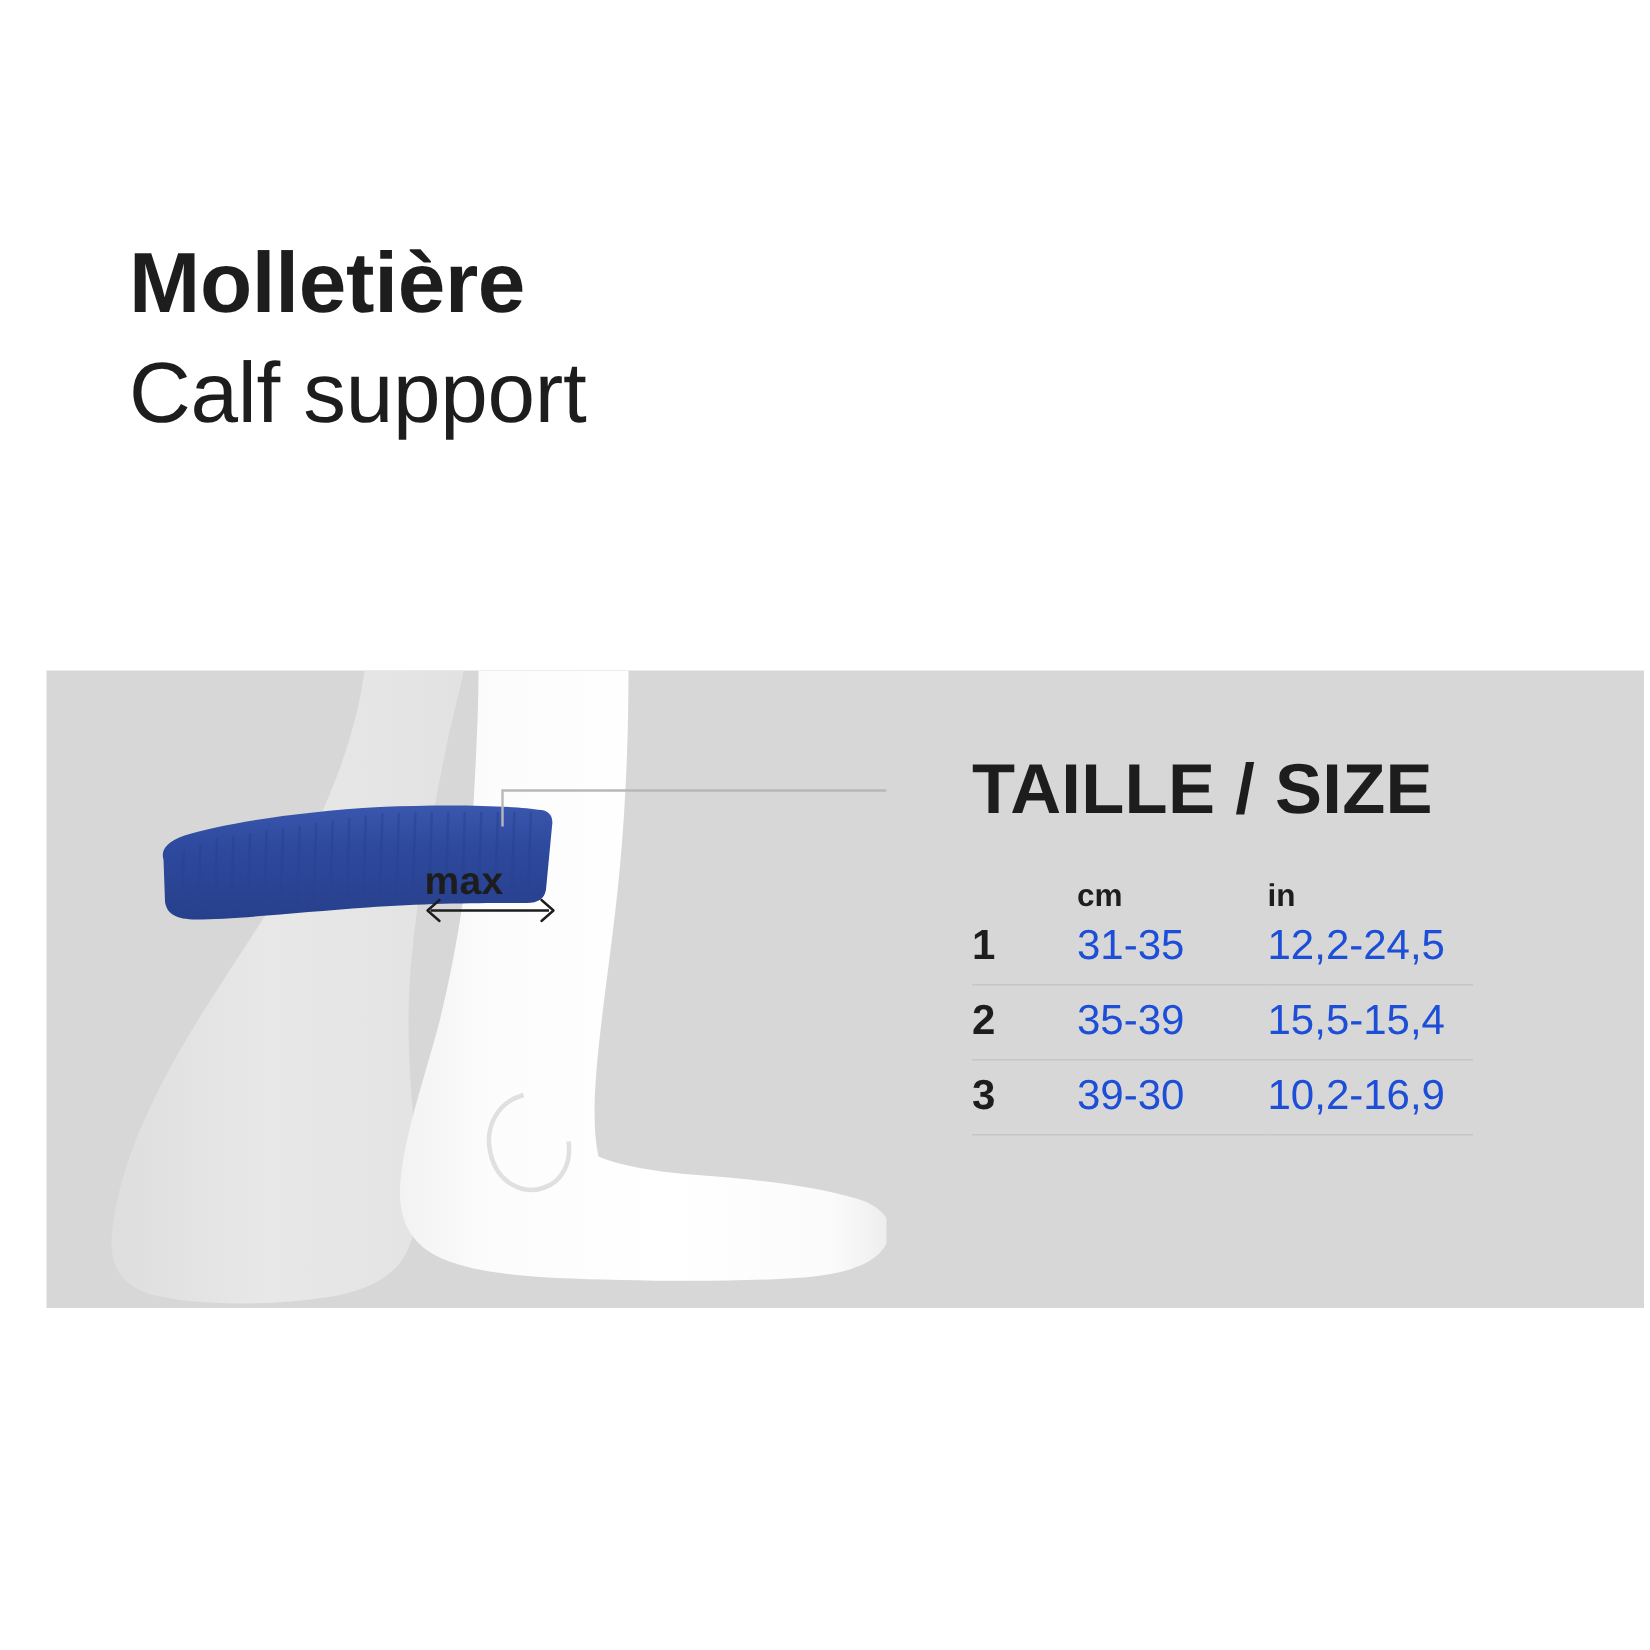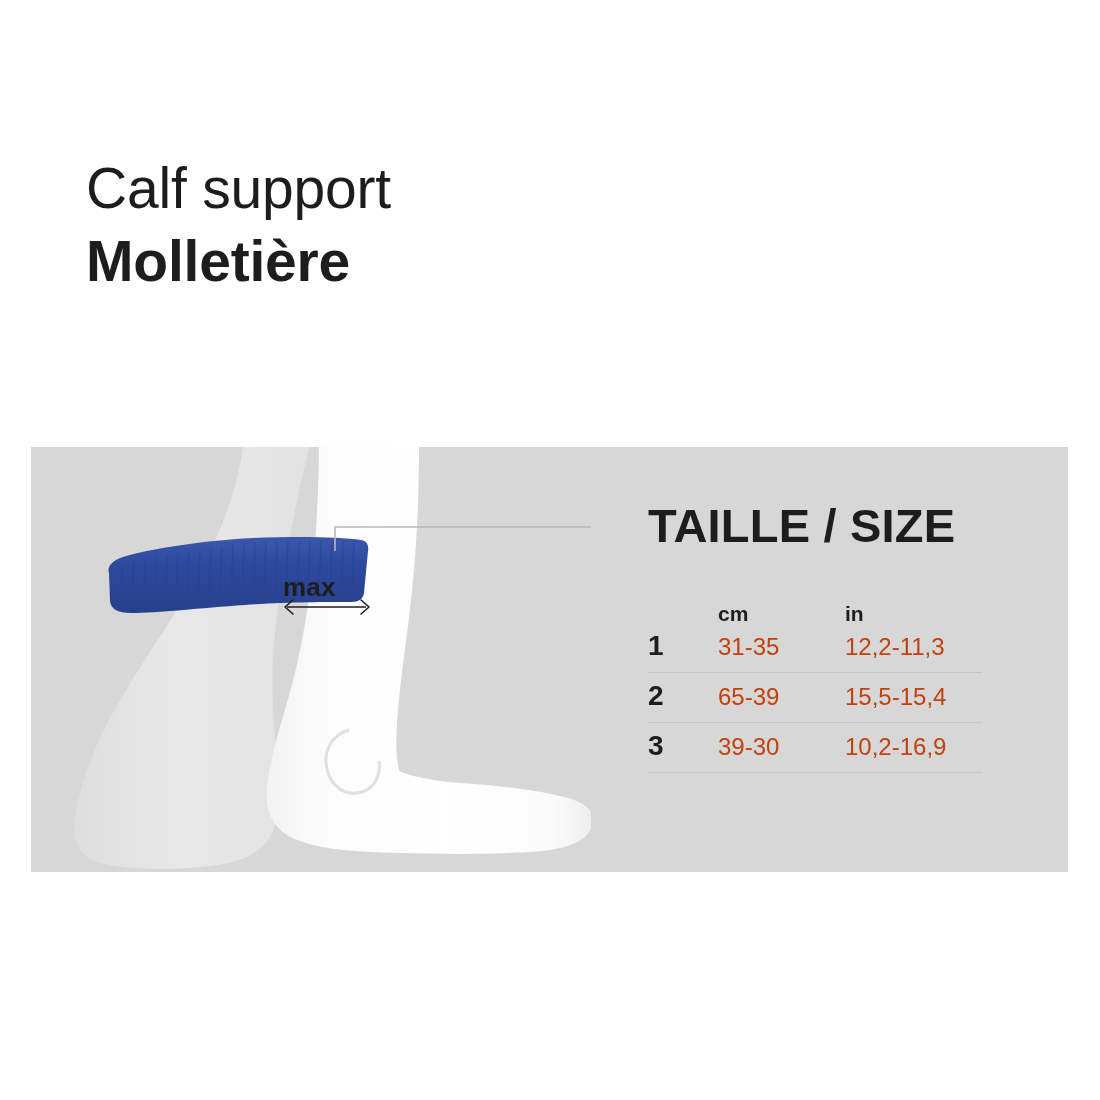--- a/index.html
+++ b/index.html
@@ -42,20 +42,21 @@
 
   
   #panel {
     position: absolute;
     left: 31px;
     top: 447px;
     width: 1037px;
     height: 425px;
     background: #d7d7d7;
     overflow: hidden;
+    padding-left: 28px;
   }
 
   
   #illustration {
     position: absolute;
     left: 0px;
     top: 0px;
     width: 560px;
     height: 425px;
   }
@@ -85,59 +86,59 @@
   }
   #table-heading {
     font-size: 47px;
     font-weight: 700;
     color: #1d1d1d;
     letter-spacing: 0.2px;
     line-height: 52px;
     white-space: nowrap;
   }
   table.sizes {
-    margin-top: 50px;
+    margin-top: 34px;
     border-collapse: collapse;
     width: 334px;
     table-layout: fixed;
   }
   table.sizes col.c-num   { width: 70px; }
   table.sizes col.c-cm    { width: 127px; }
   table.sizes col.c-in    { width: 137px; }
 
   table.sizes thead th {
     font-size: 21px;
     font-weight: 700;
     color: #1d1d1d;
     text-align: left;
     padding: 0 0 4px 0;
     border: none;
   }
   table.sizes tbody td {
-    font-size: 24px;
+    font-size: 28px;
     font-weight: 400;
-    color: #c2410c;
+    color: #1d4ed8;
     text-align: left;
     padding: 7px 0 10px 0;
     border-bottom: 1px solid #c6c6c6;
     vertical-align: baseline;
   }
   table.sizes tbody td.num {
     font-size: 28px;
     font-weight: 700;
     color: #1d1d1d;
   }
   table.sizes tbody tr:first-child td { padding-top: 0; }
 </style>
 </head>
 <body>
 
 <div id="title-block">
+  <div id="title-line-2">Molletière</div>
   <div id="title-line-1">Calf support</div>
-  <div id="title-line-2">Molletière</div>
 </div>
 
 <div id="panel">
 
   <div id="illustration">
     <svg viewBox="0 0 560 425" xmlns="http://www.w3.org/2000/svg" aria-hidden="true">
       <defs>
         <linearGradient id="frontShade" x1="0" y1="0" x2="1" y2="0">
           <stop offset="0%" stop-color="#f2f2f2"></stop>
           <stop offset="18%" stop-color="#fcfcfc"></stop>
@@ -260,25 +261,25 @@
         <tr>
           <th></th>
           <th>cm</th>
           <th>in</th>
         </tr>
       </thead>
       <tbody>
         <tr>
           <td class="num">1</td>
           <td>31-35</td>
-          <td>12,2-11,3</td>
+          <td>12,2-24,5</td>
         </tr>
         <tr>
           <td class="num">2</td>
-          <td>65-39</td>
+          <td>35-39</td>
           <td>15,5-15,4</td>
         </tr>
         <tr>
           <td class="num">3</td>
           <td>39-30</td>
           <td>10,2-16,9</td>
         </tr>
       </tbody>
     </table>
   </div>

